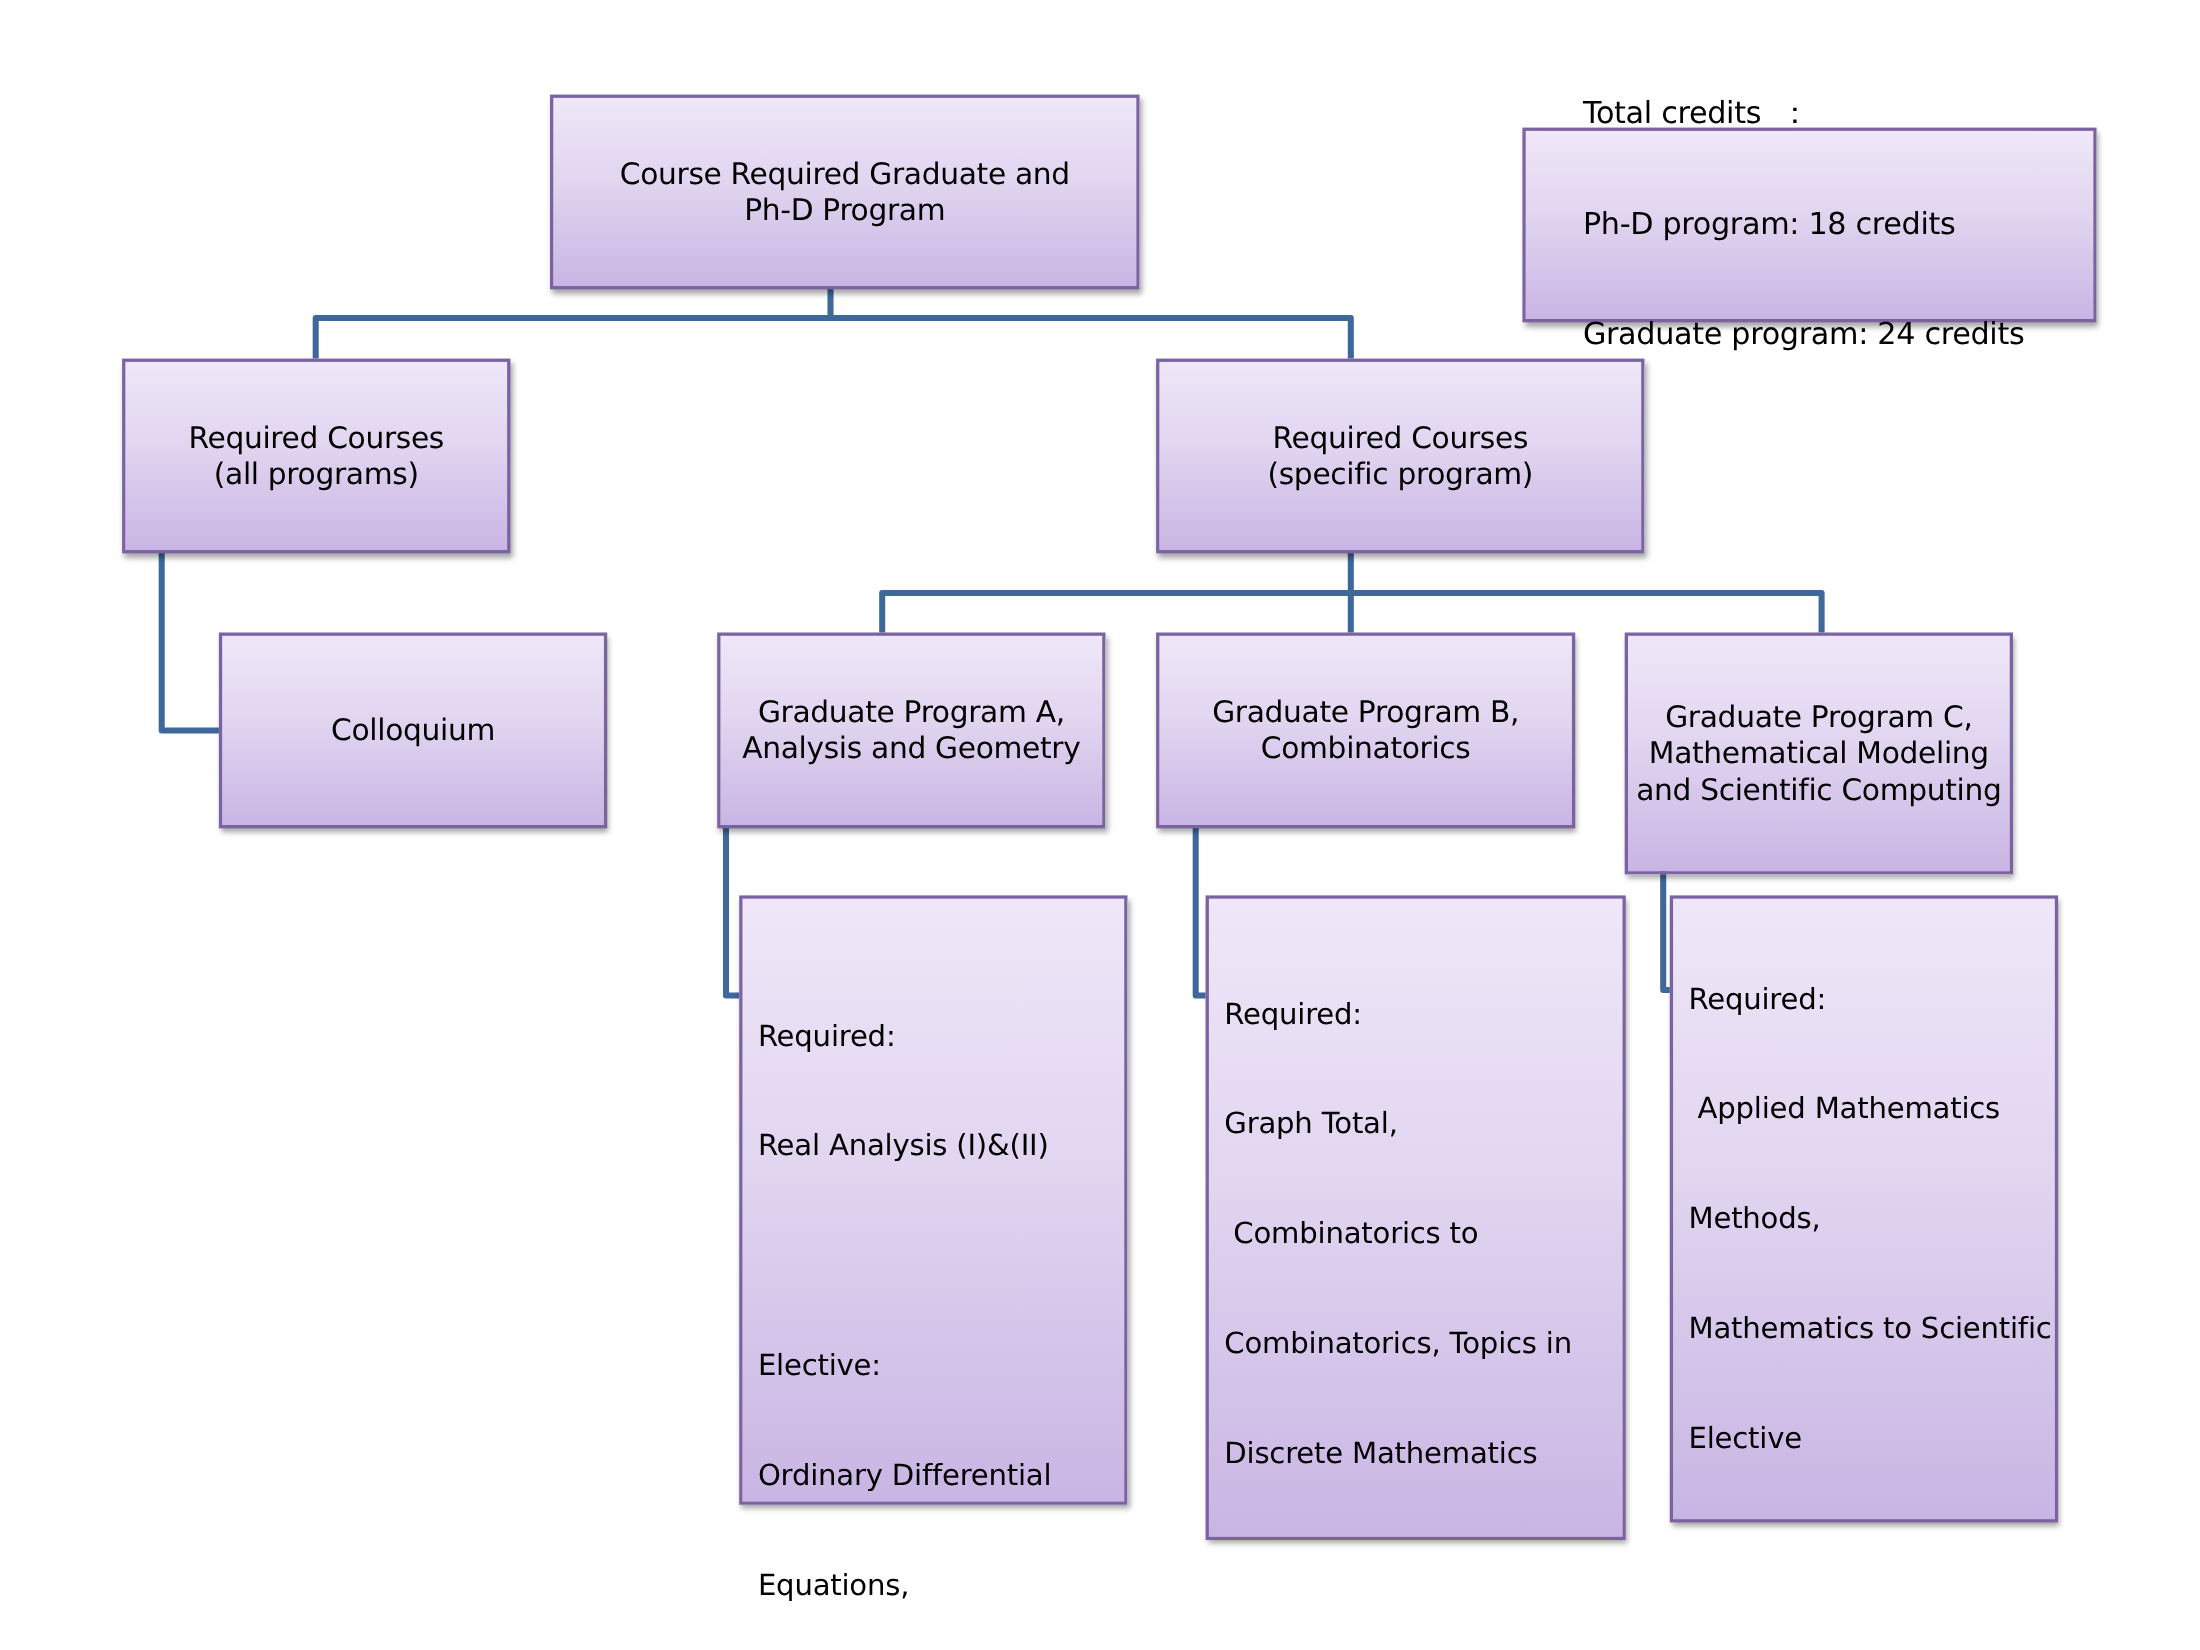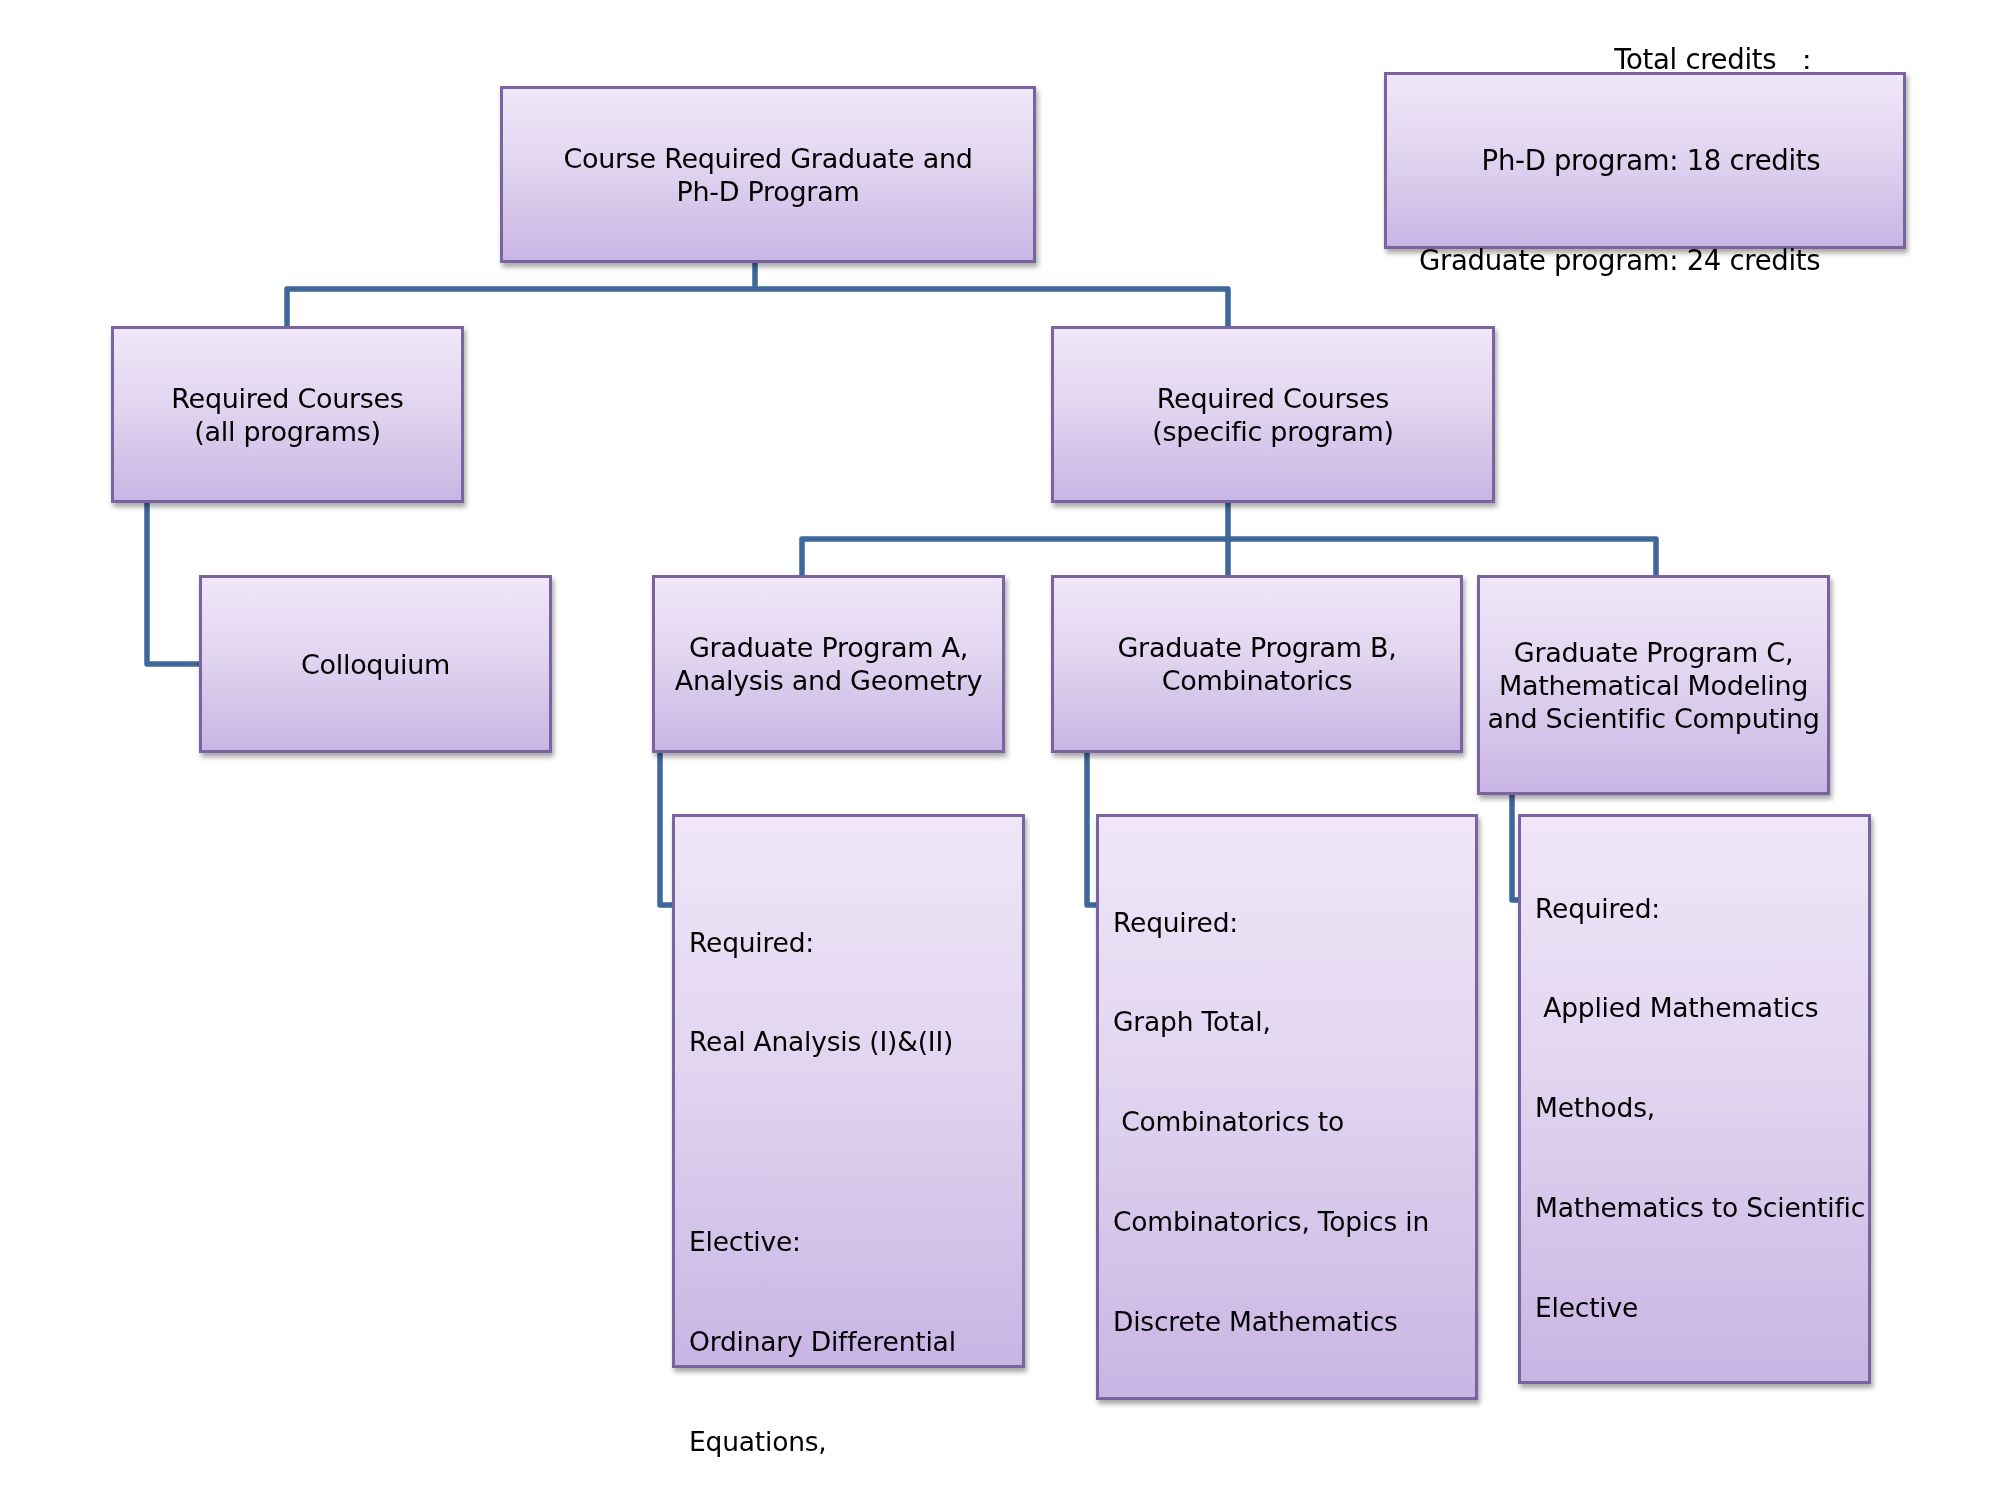--- a/index.html
+++ b/index.html
@@ -40,22 +40,23 @@
       text-align: center;
       font-size: 27px;
       line-height: 33px;
       letter-spacing: -0.3px;
     }
     .node .label {
       white-space: pre-line;
     }
     .node.left-text {
       justify-content: flex-start;
-      text-align: right;
-      padding-left: 32px;
+      text-align: left;
+      padding-left: 52px;
+      margin-top: 44px;
     }
     .detail {
       position: absolute;
       box-sizing: border-box;
       border: 3px solid #7b63a2;
       background: linear-gradient(to bottom, #efe7f8 0%, #e1d5f0 45%, #c9b5e4 100%);
       box-shadow: 2px 4px 5px rgba(0,0,0,0.35);
       font-size: 26.5px;
       line-height: 33.3px;
       letter-spacing: -0.2px;
@@ -110,21 +111,21 @@
 
 <div class="node" style="left: 199px; top: 575px; width: 353px; height: 178px; border-color: rgb(123, 99, 162);">
   <span class="label">Colloquium</span>
 </div>
 
 <div class="node" style="left: 652px; top: 575px; width: 353px; height: 178px; border-color: rgb(123, 99, 162);">
   <span class="label">Graduate Program A,
 Analysis and Geometry</span>
 </div>
 
-<div class="node" style="left: 1051px; top: 575px; width: 412px; height: 178px; border-color: rgb(123, 99, 162);">
+<div class="node" style="left: 1051px; top: 575px; width: 381px; height: 178px; border-color: rgb(123, 99, 162);">
   <span class="label">Graduate Program B,
 Combinatorics</span>
 </div>
 
 <div class="node" style="left: 1477px; top: 575px; width: 353px; height: 220px; border-color: rgb(123, 99, 162);">
   <span class="label">Graduate Program C,
 Mathematical Modeling
 and Scientific Computing</span>
 </div>
 

